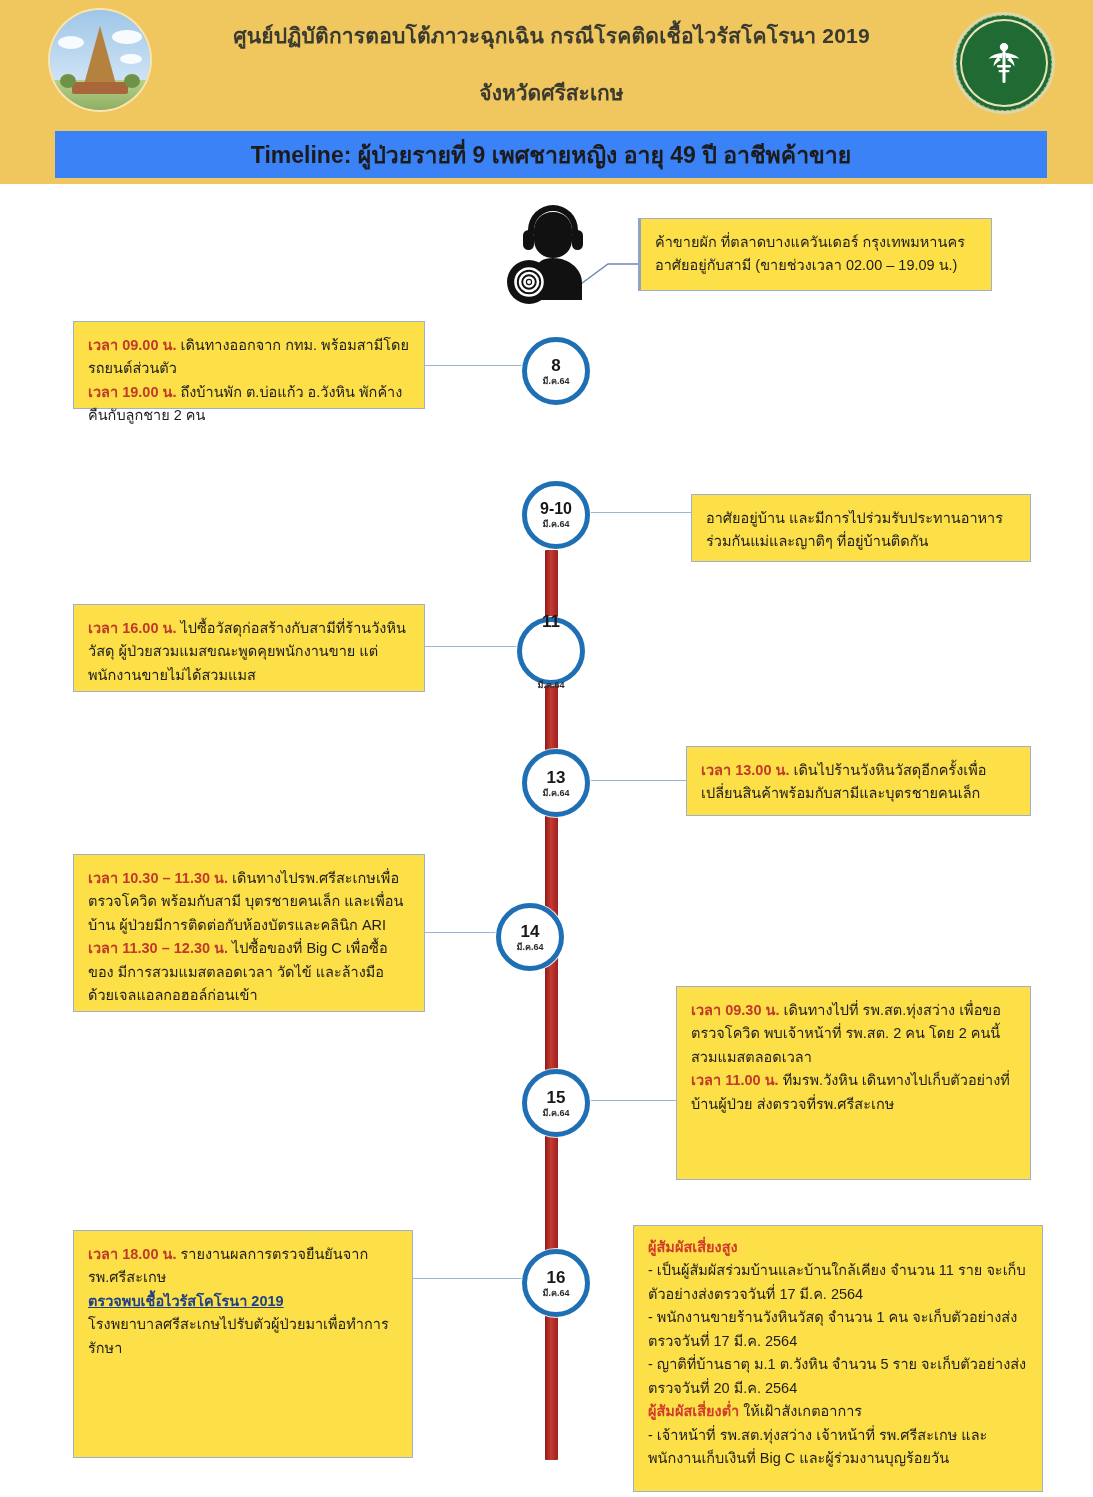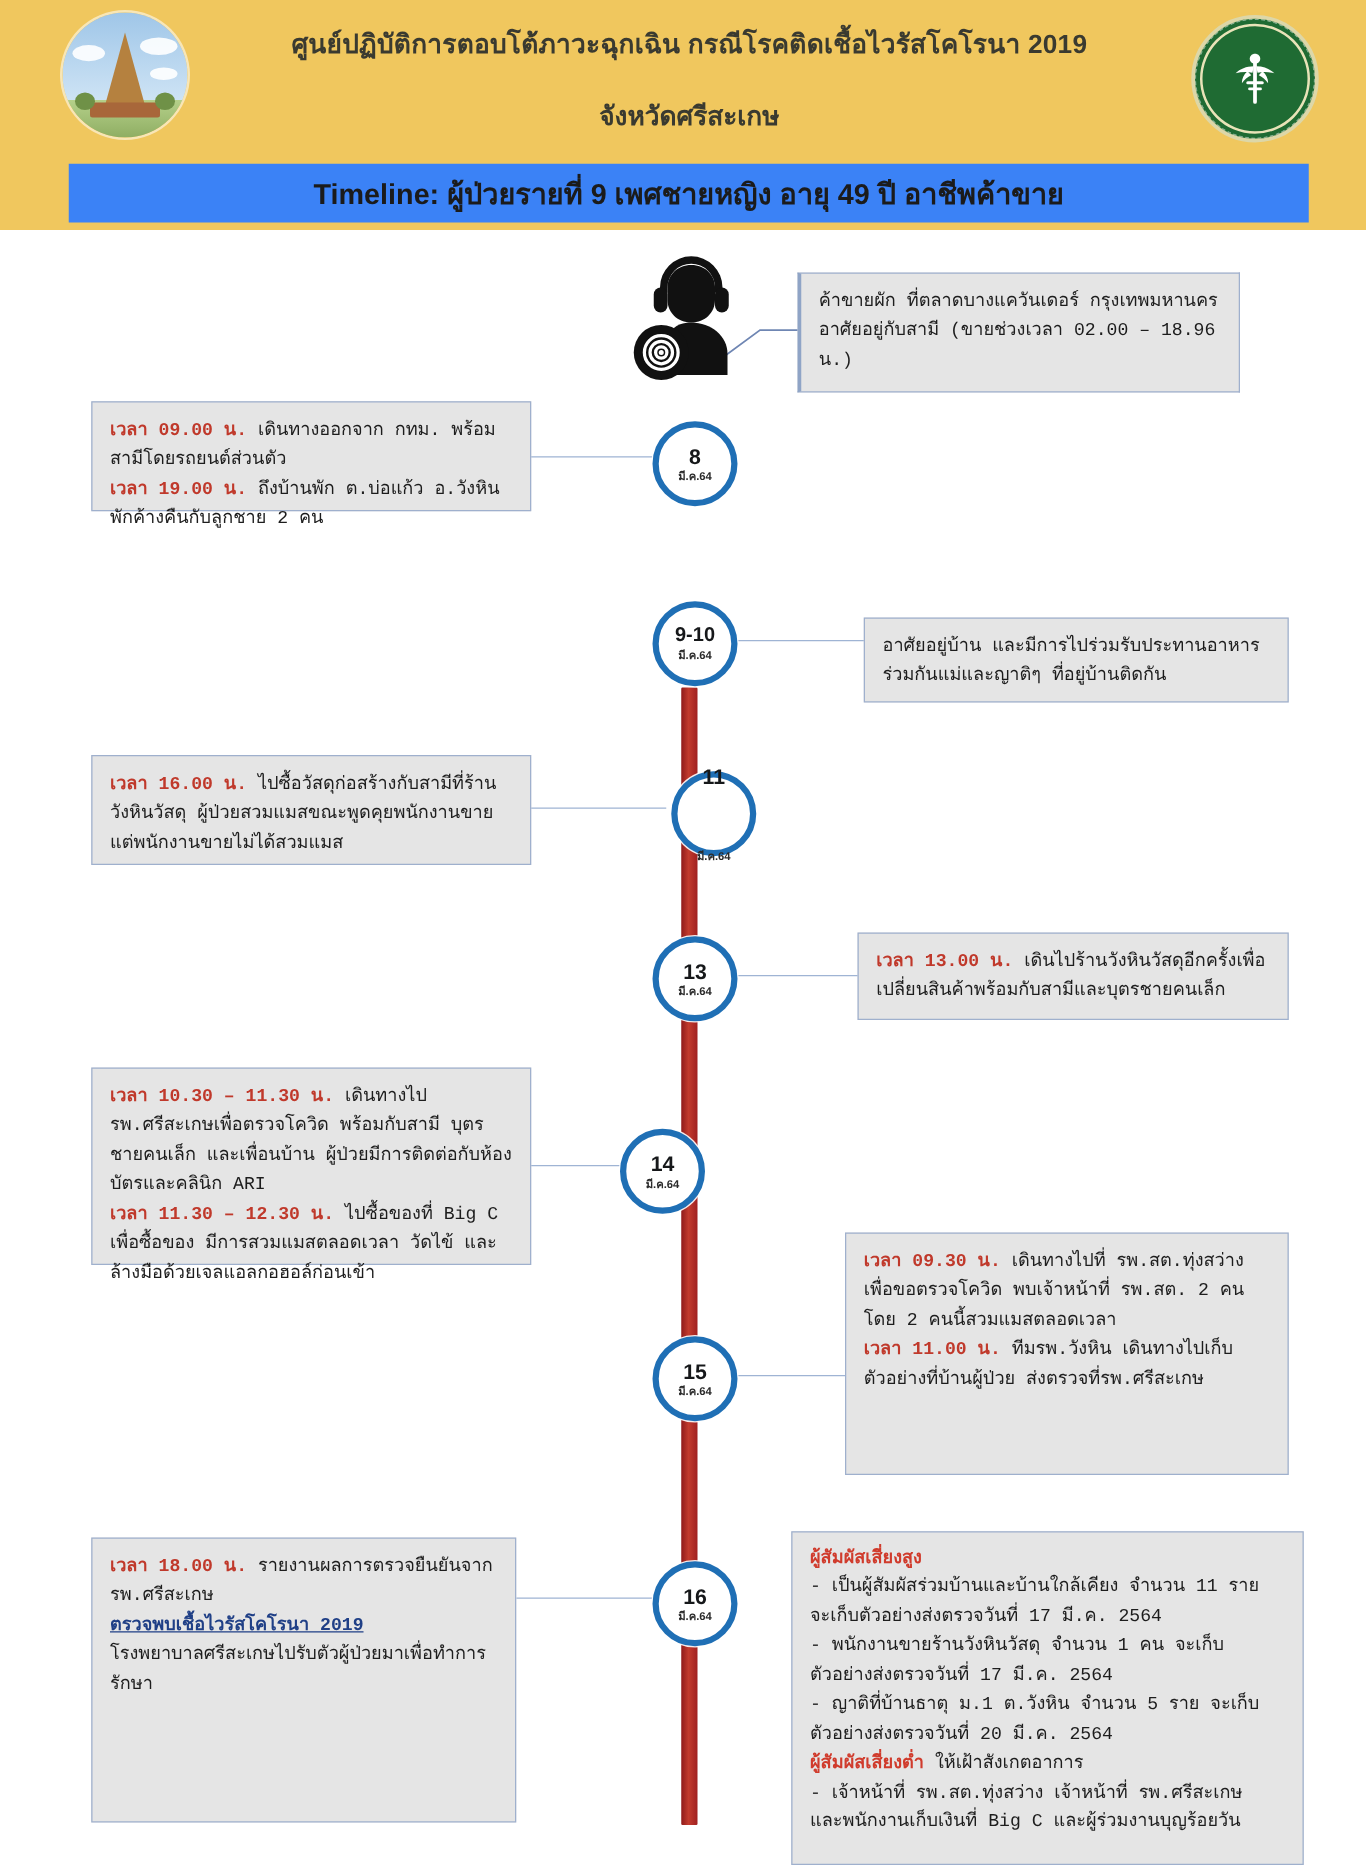--- a/index.html
+++ b/index.html
@@ -189,25 +189,24 @@
     position: absolute;
     height: 1px;
     background: #9fb4d4;
     z-index: 2;
   }
 
   
   .box {
     position: absolute;
     border: 1px solid #9fb0cd;
-    background: #e5e5e5;
+    background: #fde047;
     box-sizing: border-box;
     padding: 12px 14px;
     z-index: 4;
-    font-family: Liberation Mono, monospace;
   }
   .box.thick-left {
     border-left: 3px solid #8fa4c6;
   }
   .line {
     font-size: 14.5px;
     color: #1d1d1d;
     line-height: 1.62;
   }
   .line + .line { margin-top: 0; }
@@ -316,21 +315,21 @@
         <circle cx="28" cy="82" r="2" fill="#ffffff"></circle>
       </svg>
     </div>
 
     <svg class="callout-line" style="left:560px; top:40px;" width="90" height="70">
       <polyline points="2,62 40,34 88,34" fill="none" stroke="#6f86b3" stroke-width="1.4"></polyline>
     </svg>
 
     <div class="box thick-left callout">
       <div class="line">ค้าขายผัก ที่ตลาดบางแควันเดอร์  กรุงเทพมหานคร</div>
-      <div class="line">อาศัยอยู่กับสามี (ขายช่วงเวลา 02.00 – 18.96 น.)</div>
+      <div class="line">อาศัยอยู่กับสามี (ขายช่วงเวลา 02.00 – 19.09 น.)</div>
     </div>
 
     <div class="conn" style="left:415px; top:175px; width:110px;"></div>
     <div class="node" style="left:543px; top:176px;">
       <span class="day">8</span>
       <span class="mon">มี.ค.64</span>
     </div>
     <div class="box" style="left:65px; top:131px; width:352px; height:88px;">
       <div class="line">
         <span class="tm">เวลา 09.00 น.</span><span> เดินทางออกจาก กทม. พร้อมสามีโดยรถยนต์ส่วนตัว</span>
@@ -343,21 +342,21 @@
     <div class="conn" style="left:575px; top:322px; width:110px;"></div>
     <div class="node wide" style="left:543px; top:320px;">
       <span class="day">9-10</span>
       <span class="mon">มี.ค.64</span>
     </div>
     <div class="box" style="left:683px; top:304px; width:340px; height:68px;">
       <div class="line">อาศัยอยู่บ้าน และมีการไปร่วมรับประทานอาหารร่วมกันแม่และญาติๆ ที่อยู่บ้านติดกัน</div>
     </div>
 
     <div class="conn" style="left:415px; top:456px; width:110px;"></div>
-    <div class="node" style="left:558px; top:456px;gap:48px;">
+    <div class="node" style="left:538px; top:456px;gap:48px;">
       <span class="day">11</span>
       <span class="mon">มี.ค.64</span>
     </div>
     <div class="box" style="left:65px; top:414px; width:352px; height:88px;">
       <div class="line">
         <span class="tm">เวลา 16.00 น.</span><span> ไปซื้อวัสดุก่อสร้างกับสามีที่ร้านวังหินวัสดุ ผู้ป่วยสวมแมสขณะพูดคุยพนักงานขาย แต่พนักงานขายไม่ได้สวมแมส</span>
       </div>
     </div>
 
     <div class="conn" style="left:575px; top:590px; width:105px;"></div>

